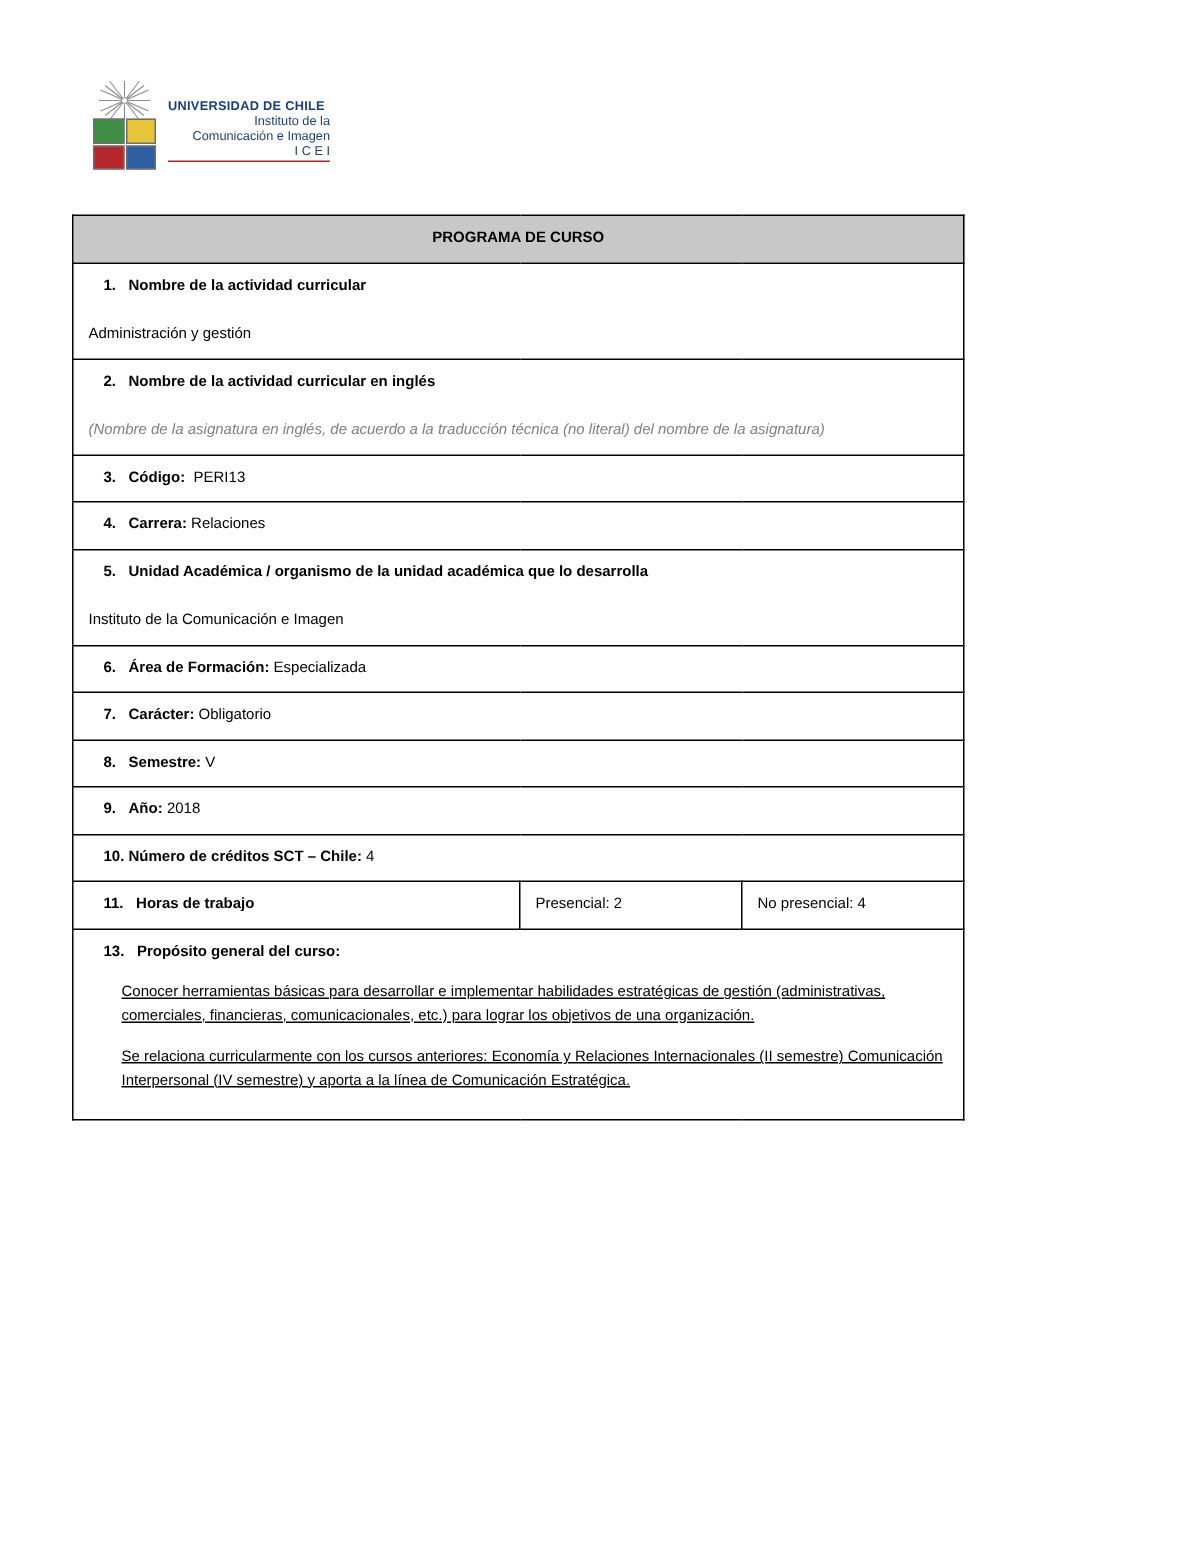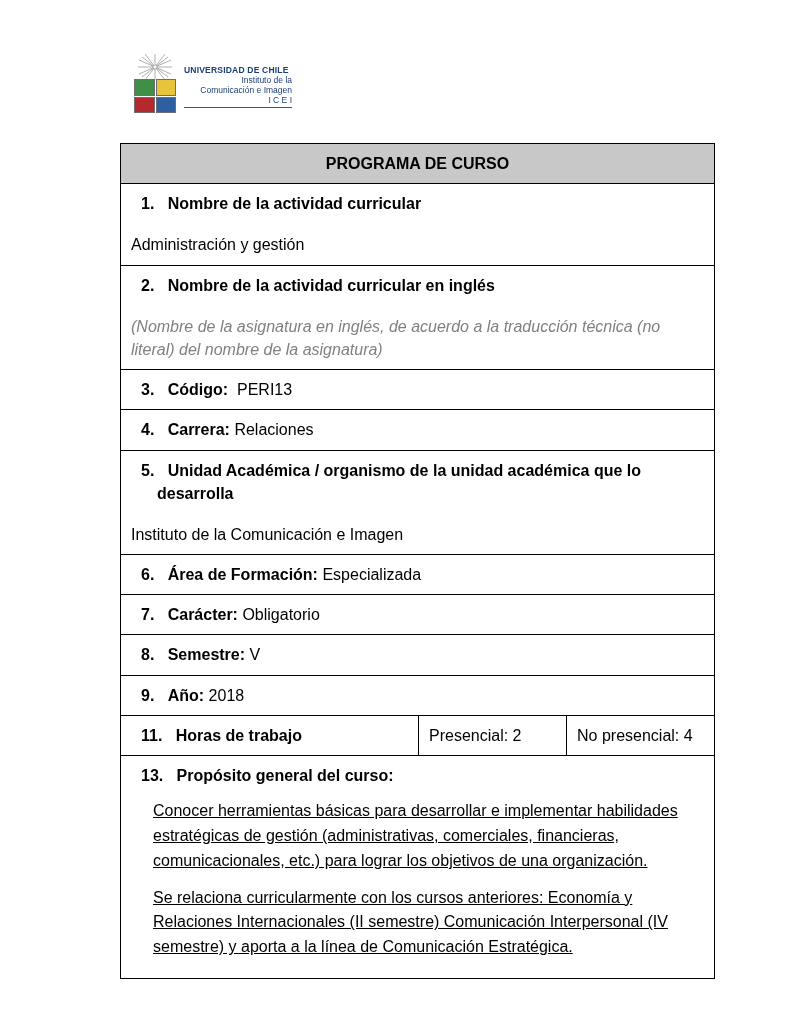--- a/index.html
+++ b/index.html
@@ -11,21 +11,21 @@
     width: 800px;
     height: 1035px;
     font-family: "Liberation Sans", sans-serif;
     color: #000000;
     position: relative;
   }
   .page {
     width: 800px;
     height: 1035px;
     box-sizing: border-box;
-    padding: 48px 100px 0 120px;
+    padding: 48px 100px 0 48px;
     position: relative;
   }
 
   
   .logo-block {
     display: flex;
     align-items: flex-start;
     margin: 5px 0 0 12px;
     height: 72px;
   }
@@ -88,21 +88,21 @@
   table.program {
     border-collapse: collapse;
     width: 594px;
     margin-top: 18px;
     table-layout: fixed;
   }
   table.program td {
     border: 1px solid #000000;
     padding: 8px 10px 8px 10px;
     vertical-align: top;
-    font-size: 16px;
+    font-size: 10px;
     line-height: 1.45;
   }
   .hdr-row td {
     background: #c8c8c8;
     text-align: center;
     font-weight: bold;
     font-size: 12.5px;
     padding: 7px 10px;
   }
   .num-item {
@@ -246,20 +246,25 @@
           <span class="indent-line"><span class="num-item">8.</span>&nbsp;&nbsp; <span class="num-item">Semestre:</span> <span class="normal">V</span></span>
         </td>
       </tr>
 
       <tr class="tight">
         <td colspan="3">
           <span class="indent-line"><span class="num-item">9.</span>&nbsp;&nbsp; <span class="num-item">Año:</span> <span class="normal">2018</span></span>
         </td>
       </tr>
 
+      <tr class="tight">
+        <td colspan="3">
+          <span class="indent-line"><span class="num-item">10.</span> <span class="num-item">Número de créditos SCT – Chile:</span> <span class="normal">4</span></span>
+        </td>
+      </tr>
 
       <tr class="tight">
         <td>
           <span class="hours-label"><span>11.</span>&nbsp;&nbsp; <span>Horas de trabajo</span></span>
         </td>
         <td class="small-cell">Presencial: 2</td>
         <td class="small-cell">No presencial: 4</td>
       </tr>
 
 

